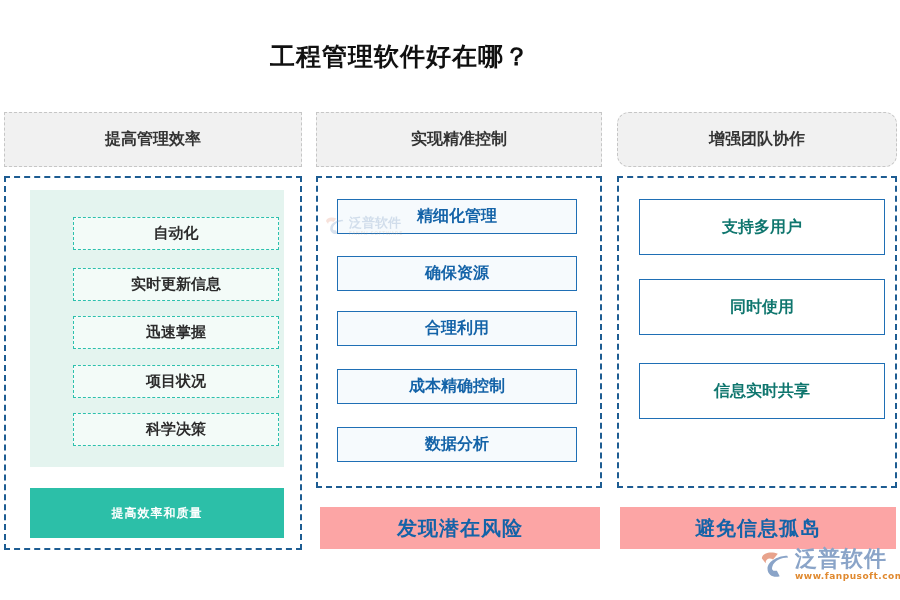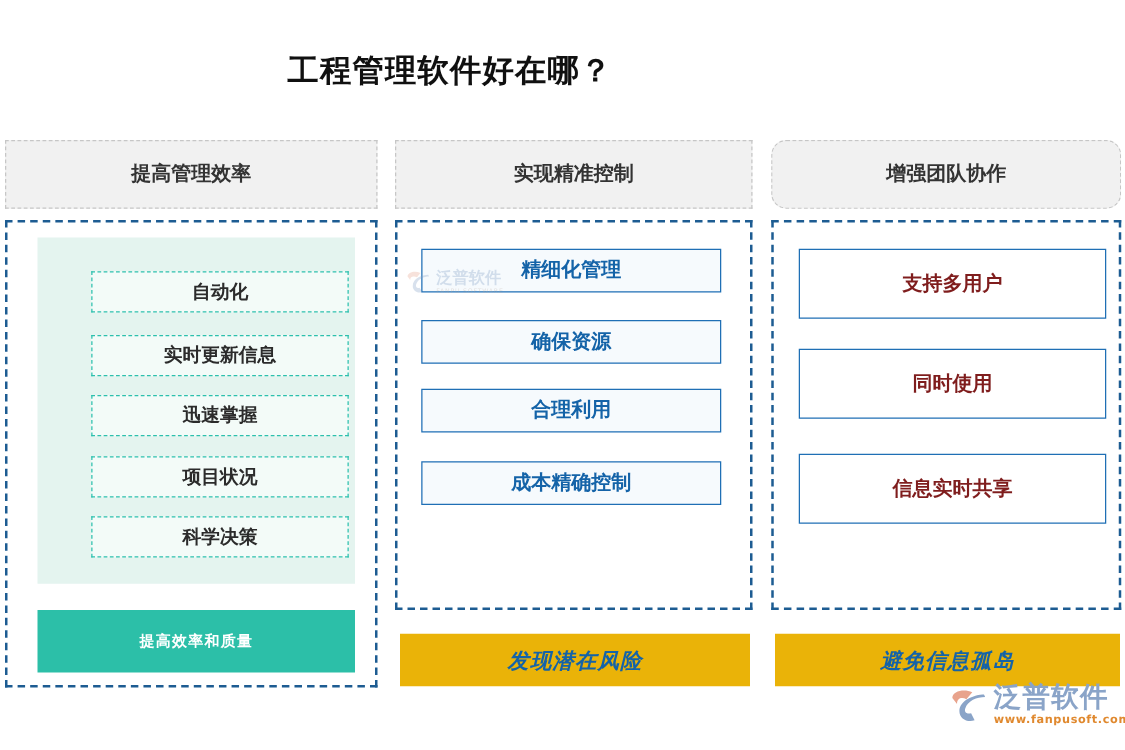--- a/index.html
+++ b/index.html
@@ -10,20 +10,21 @@
     overflow:hidden;position:relative;
   }
   .canvas{position:relative;width:900px;height:600px;}
 
   
   .page-title{
     position:absolute;left:0;top:40px;width:720px;
     text-align:center;
     font-size:25px;font-weight:bold;color:#101010;
     letter-spacing:1px;
+    padding-left:40px;
   }
 
   
   .col-head{
     position:absolute;height:55px;
     background:#f1f1f1;
     border:1px dashed #c6c6c6;
     box-sizing:border-box;
     display:flex;align-items:center;justify-content:center;
     font-size:16px;font-weight:bold;color:#333333;
@@ -76,31 +77,30 @@
     font-size:16px;font-weight:bold;color:#1463a8;
   }
 
   
   .white-item{
     position:absolute;left:639px;width:246px;height:56px;
     background:#ffffff;
     border:1px solid #1f6fb5;
     box-sizing:border-box;
     display:flex;align-items:center;justify-content:center;
-    font-size:16px;font-weight:bold;color:#7f1d1d;
+    font-size:16px;font-weight:bold;color:#0f766e;
   }
 
   
   .bar{
     position:absolute;height:42px;
-    background:#eab308;
+    background:#fca5a5;
     display:flex;align-items:center;justify-content:center;
-    font-size:17px;font-weight:bold;color:#1463a8;
+    font-size:20px;font-weight:bold;color:#1463a8;
     letter-spacing:1px;
-    font-style:italic;
   }
   .bar.b2{left:320px;top:507px;width:280px;}
   .bar.b3{left:620px;top:507px;width:276px;}
 
   
   .watermark{
     position:absolute;left:324px;top:209px;
     width:120px;height:34px;
     opacity:.30;
     display:flex;align-items:center;gap:3px;
@@ -142,20 +142,21 @@
 
   <div class="teal-btn">提高效率和质量</div>
 
   <div class="col-head c2">实现精准控制</div>
   <div class="col-body c2"></div>
 
   <div class="blue-item" style="top:199px">精细化管理</div>
   <div class="blue-item" style="top:256px">确保资源</div>
   <div class="blue-item" style="top:311px">合理利用</div>
   <div class="blue-item" style="top:369px">成本精确控制</div>
+  <div class="blue-item" style="top:427px">数据分析</div>
 
   <div class="bar b2">发现潜在风险</div>
 
   <div class="watermark">
     <span class="wm-mark">
       <svg viewBox="0 0 32 32" width="22" height="22" aria-hidden="true">
         <path d="M3 9 C3 4, 12 2, 18 5 L14 10 C10 8, 6 9, 6 13 Z" fill="#e8a38c"></path>
         <path d="M27 7 C20 7, 9 11, 9 20 C9 26, 15 29, 20 27 L17 22 C14 23, 12 21, 13 18 C15 12, 22 9, 28 9 Z" fill="#7f9ec4"></path>
       </svg>
     </span>

